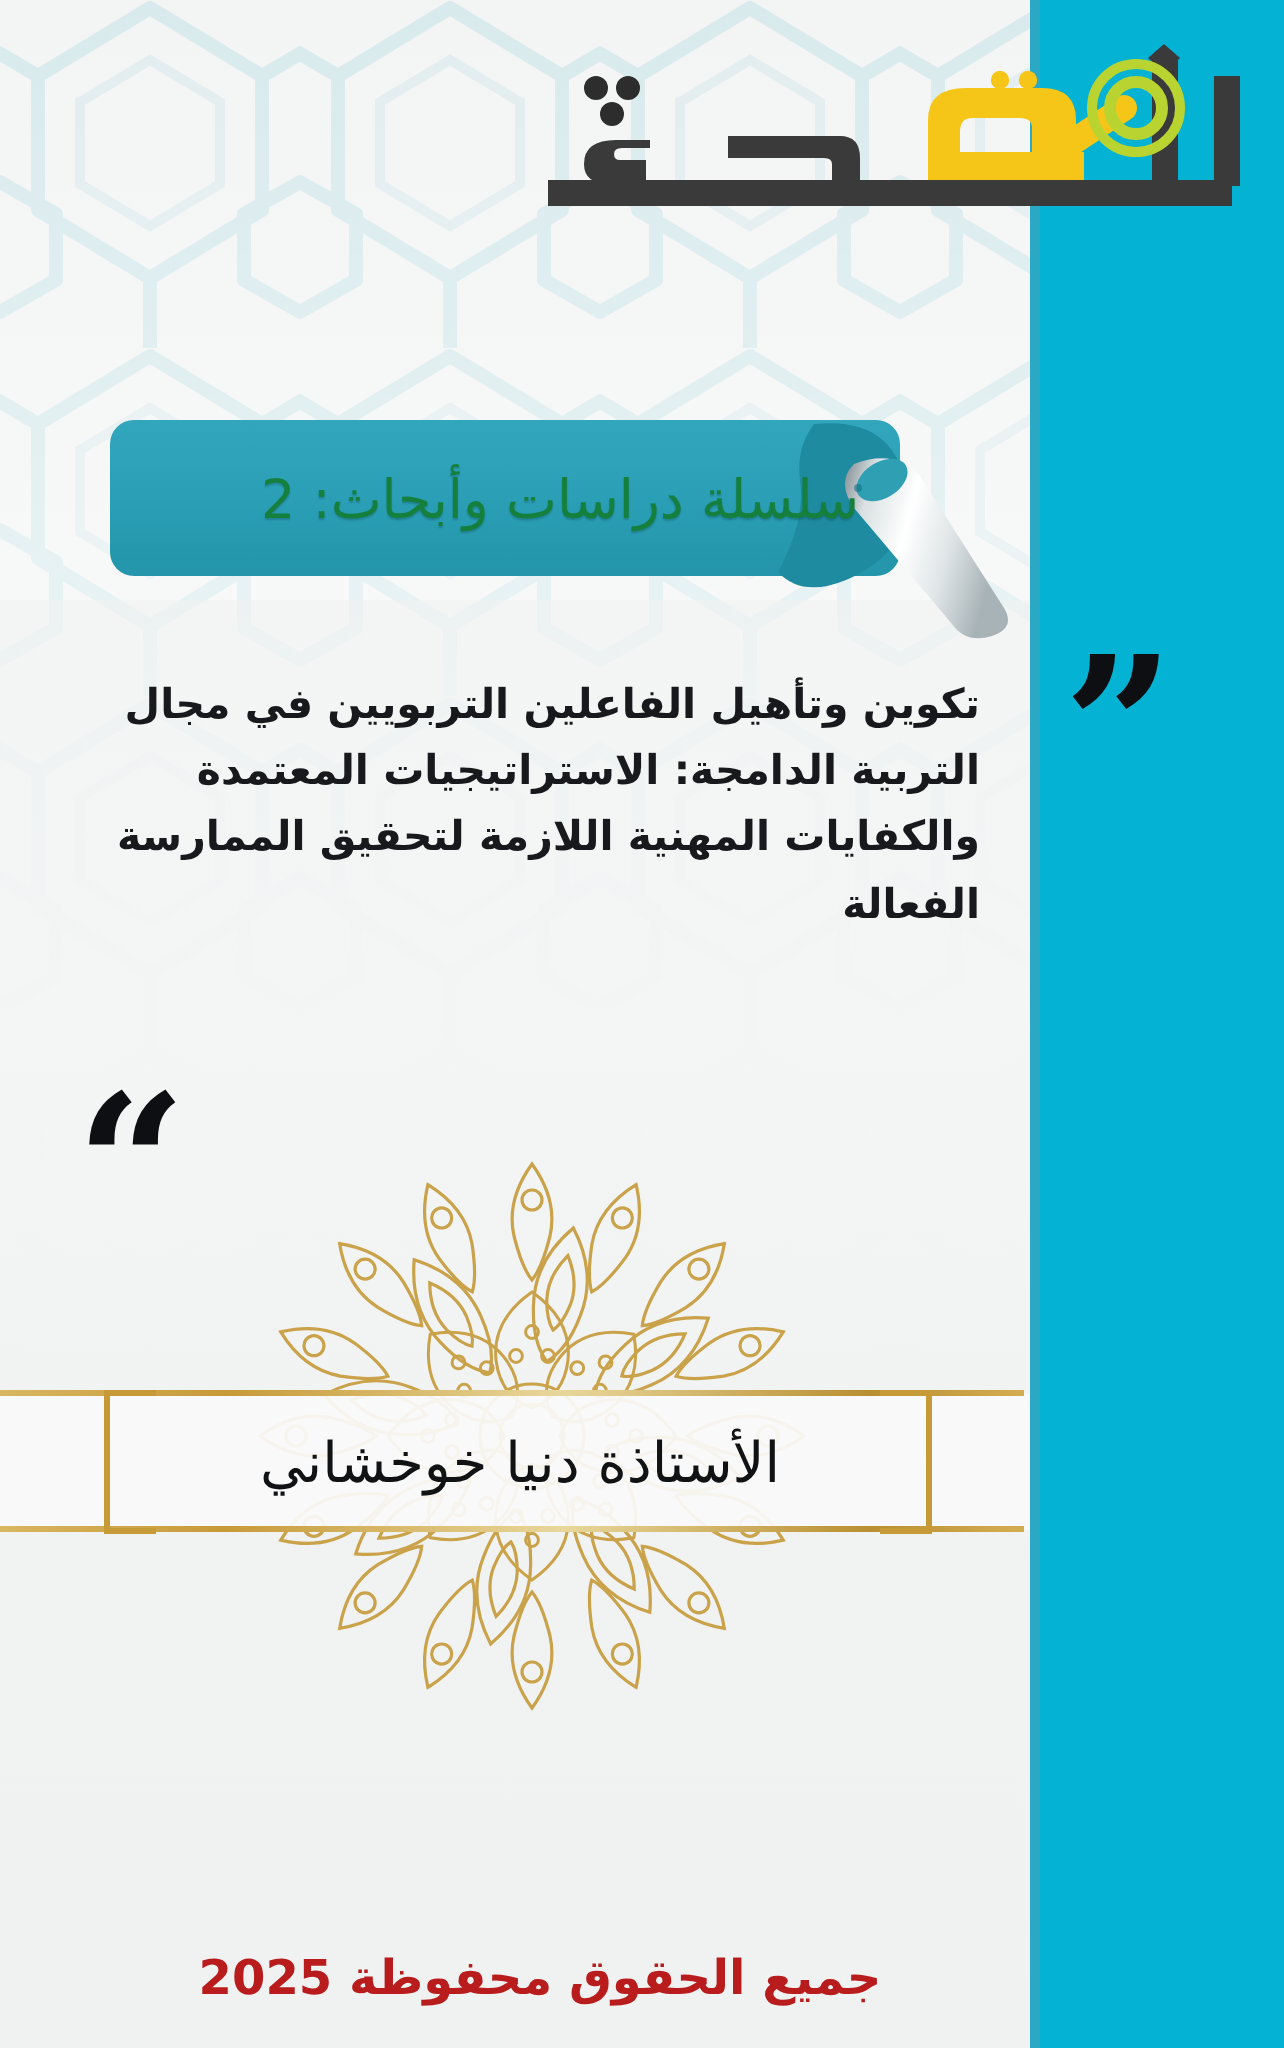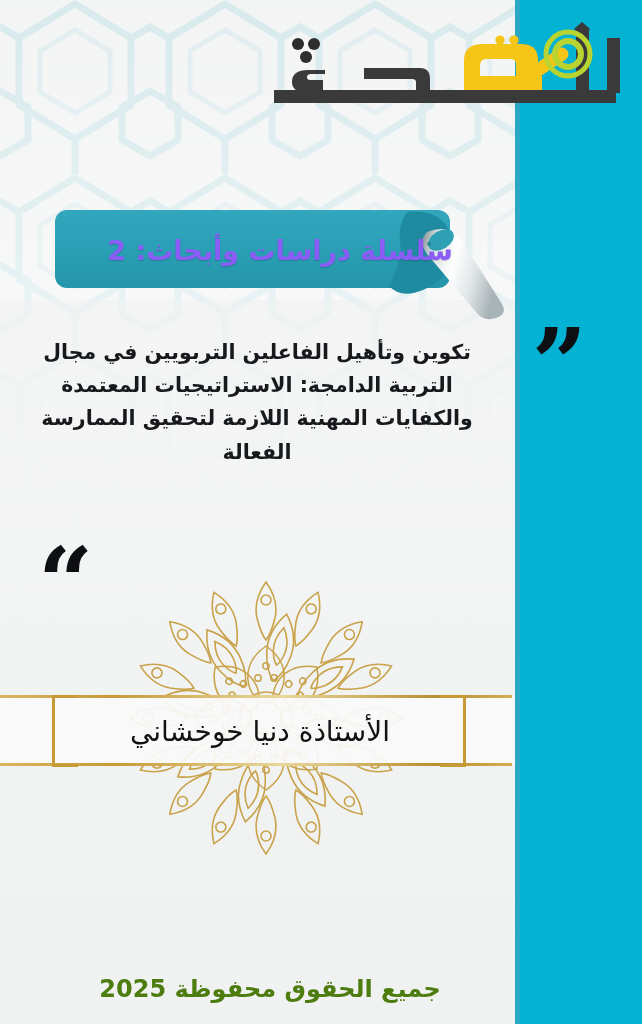--- a/index.html
+++ b/index.html
@@ -59,22 +59,22 @@
     top:208px; left:55px;
     width:480px; height:130px;
     z-index:5;
   }
   .banner-wrap svg{ width:100%; height:100%; display:block; overflow:visible; }
   .banner-label {
     position:absolute;
     top:214px; left:70px;
     width:420px; height:72px;
     display:flex; align-items:center; justify-content:center;
-    color:#8b5cf6;
-    font-size:27px; font-weight:bold;
+    color:#15803d;
+    font-size:27px; font-weight:normal;
     letter-spacing:0px;
     direction:rtl;
     z-index:6;
     text-shadow:0 1px 1px rgba(0,0,0,.18);
   }
 
   
   .quote {
     position:absolute;
     color:#0d0f12;
@@ -92,21 +92,20 @@
     top:535px; left:38px;
     font-size:96px;
   }
 
   
   .title {
     position:absolute;
     top:336px; left:24px;
     width:466px;
     direction:rtl;
-    text-align:center;
     color:#17191c;
     font-size:20.5px;
     font-weight:bold;
     line-height:1.62;
     letter-spacing:-0.2px;
     z-index:6;
   }
 
   
   .mandala{
@@ -166,21 +165,21 @@
     white-space:nowrap;
   }
 
   
   .footer{
     position:absolute;
     top:975px; left:0;
     width:515px;
     text-align:center;
     direction:rtl;
-    color:#4d7c0f;
+    color:#b91c1c;
     font-size:24px;
     font-weight:bold;
     z-index:6;
     padding-left:25px;
   }
 </style>
 </head>
 <body>
 
 <div class="cover">

